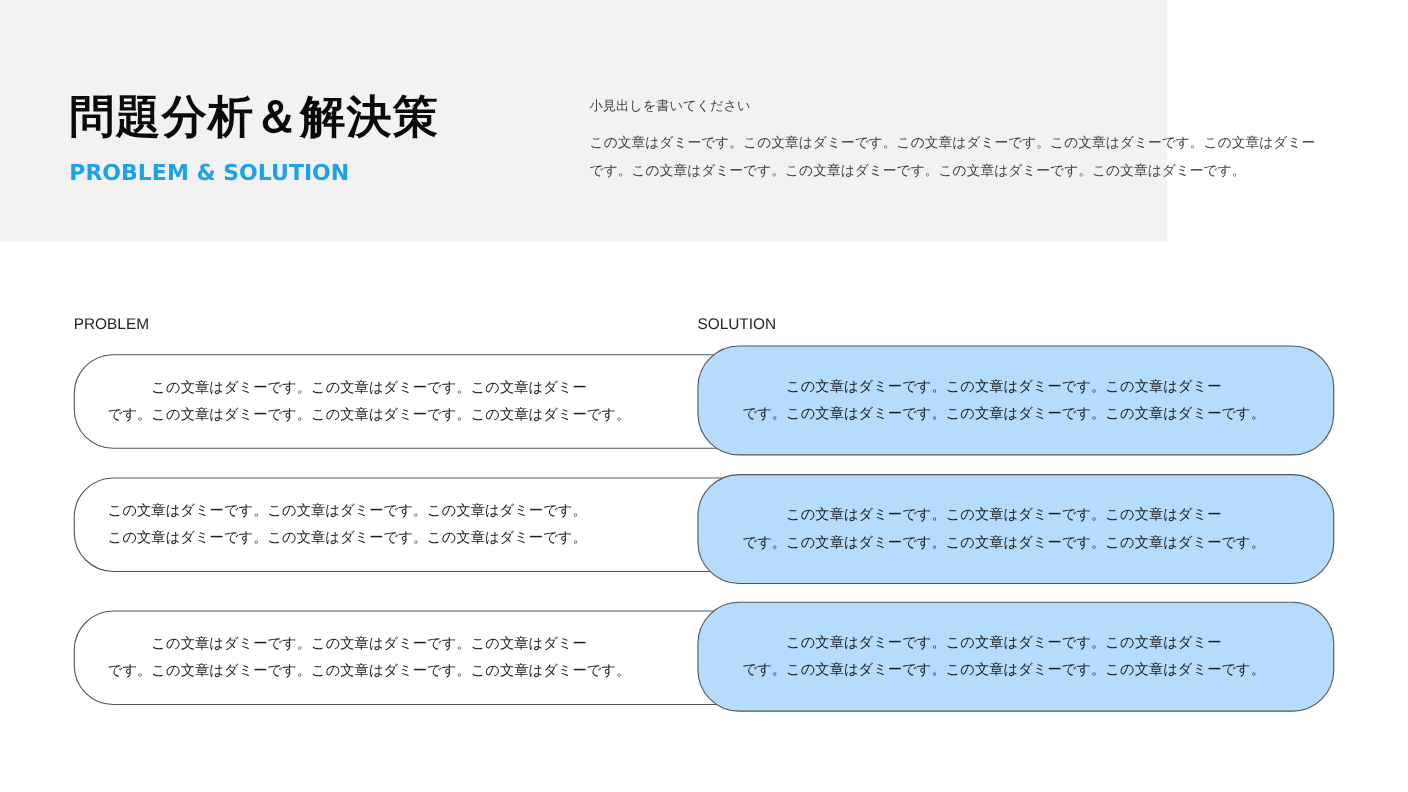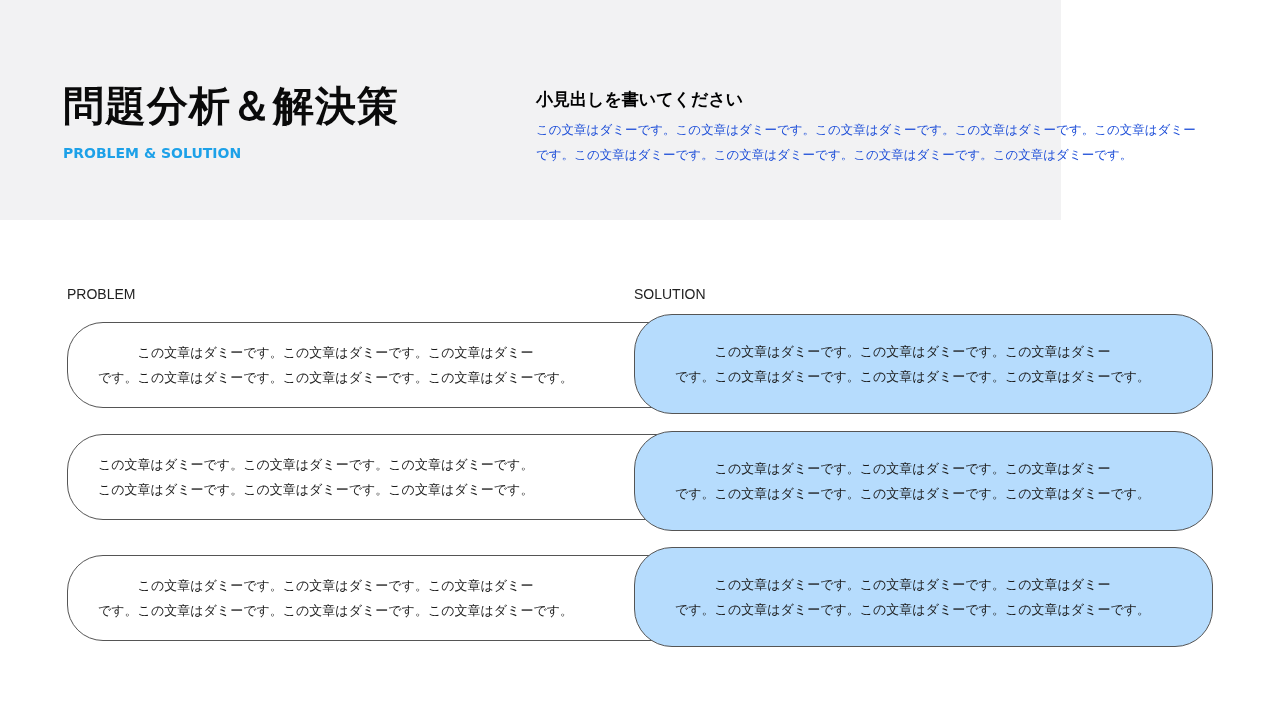--- a/index.html
+++ b/index.html
@@ -13,30 +13,30 @@
     position: absolute; left: 0; top: 0; width: 1061px; height: 220px;
     background: #f2f2f3;
   }
   .title {
     position: absolute; left: 63px; top: 78px;
     font-size: 41px; font-weight: bold; color: #0a0a0a; letter-spacing: 1px;
     margin: 0; line-height: 56px;
   }
   .subtitle-en {
     position: absolute; left: 63px; top: 145px;
-    font-size: 14px; font-weight: bold; color: #1da1e8; margin: 0;
+    font-size: 20px; font-weight: bold; color: #1da1e8; margin: 0;
     font-family: "DejaVu Sans", sans-serif;
   }
   .lead-heading {
     position: absolute; left: 536px; top: 88px;
-    font-size: 17px; font-weight: bold; color: #000000; margin: 0;
+    font-size: 12px; font-weight: normal; color: #404040; margin: 0;
   }
   .lead-body {
     position: absolute; left: 536px; top: 117px; width: 670px;
-    font-size: 12.5px; line-height: 25px; color: #1d4ed8;
+    font-size: 12.5px; line-height: 25px; color: #404040;
     margin: 0;
   }
   .col-label {
     position: absolute; top: 286px; font-size: 14px; color: #222;
     font-family: "Liberation Sans", sans-serif;
   }
   .col-label.problem { left: 67px; width: 568px; }
   .col-label.solution { left: 634px; width: 578px; text-align: left; }
   .box {
     position: absolute; box-sizing: border-box;

